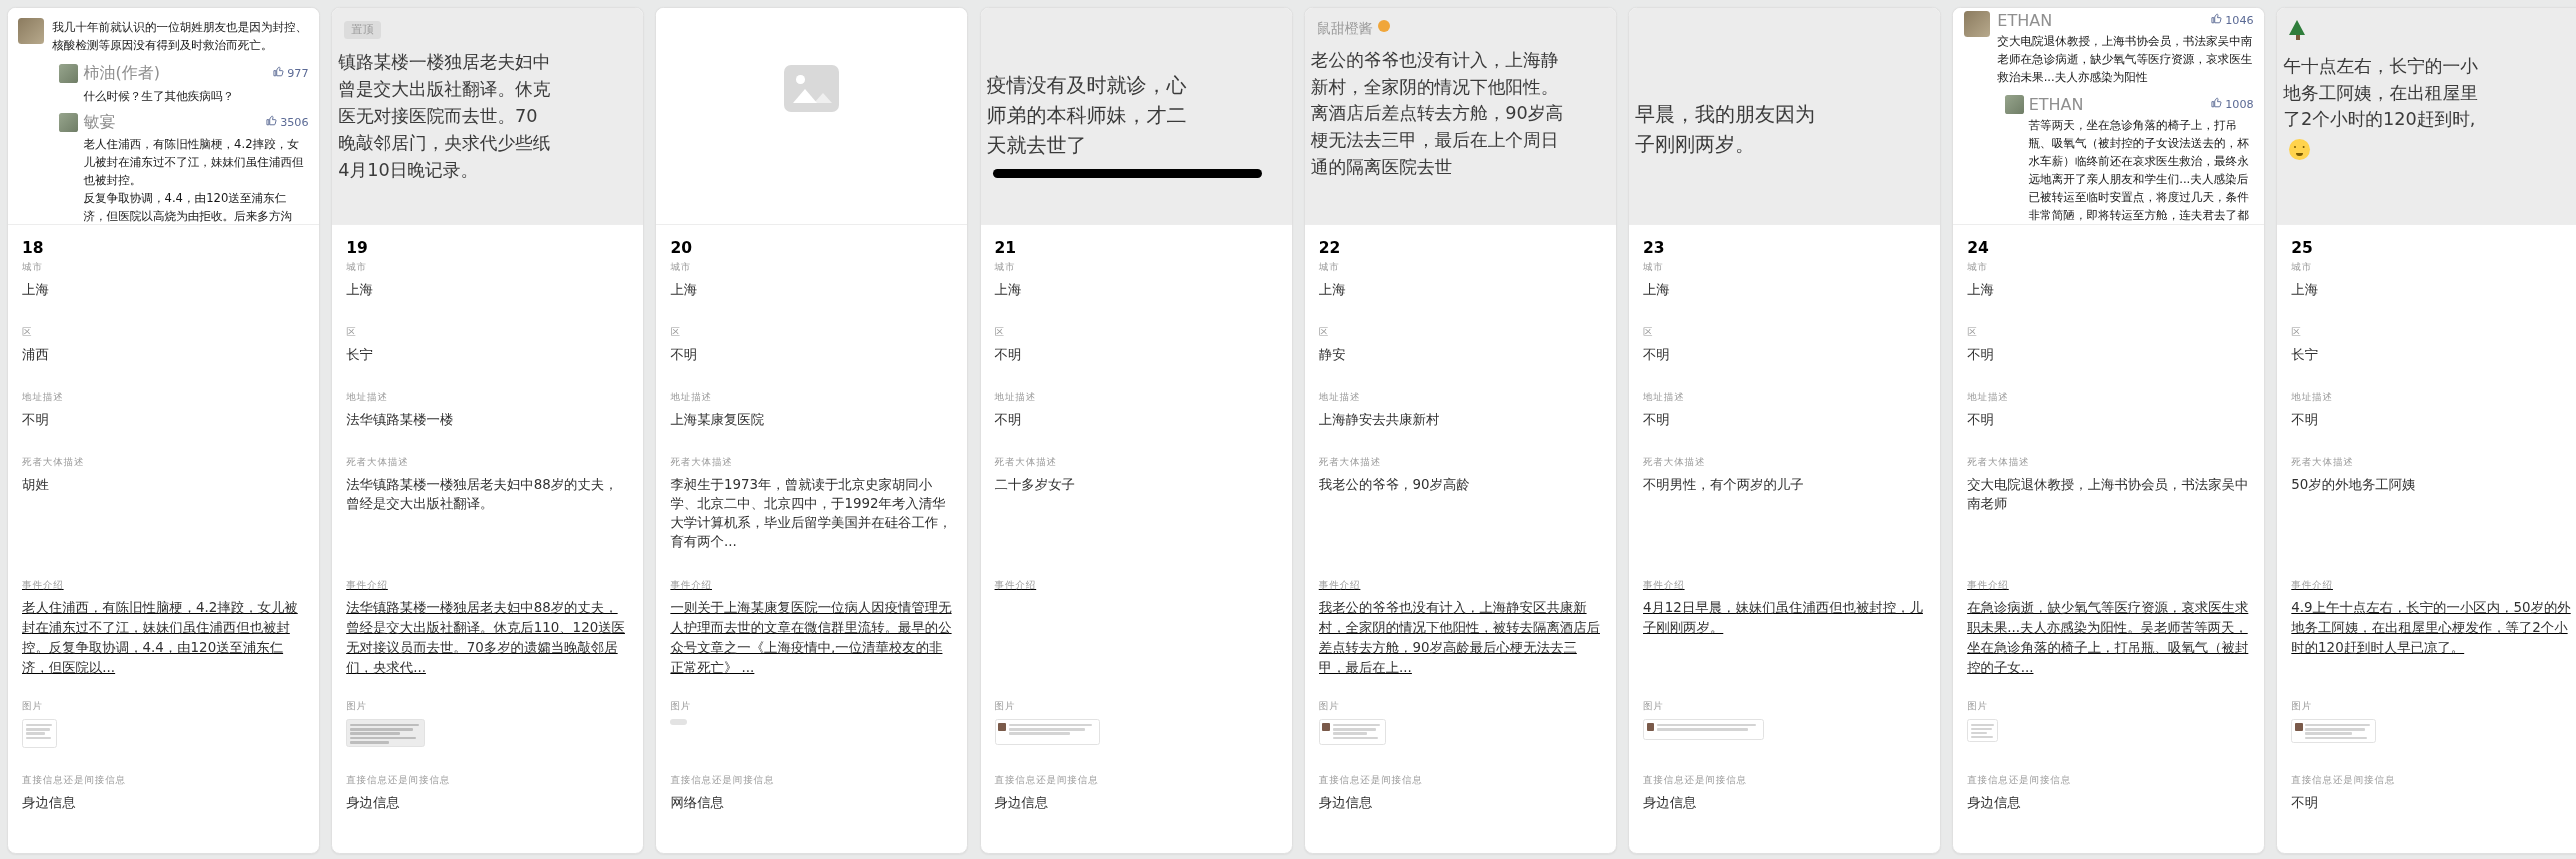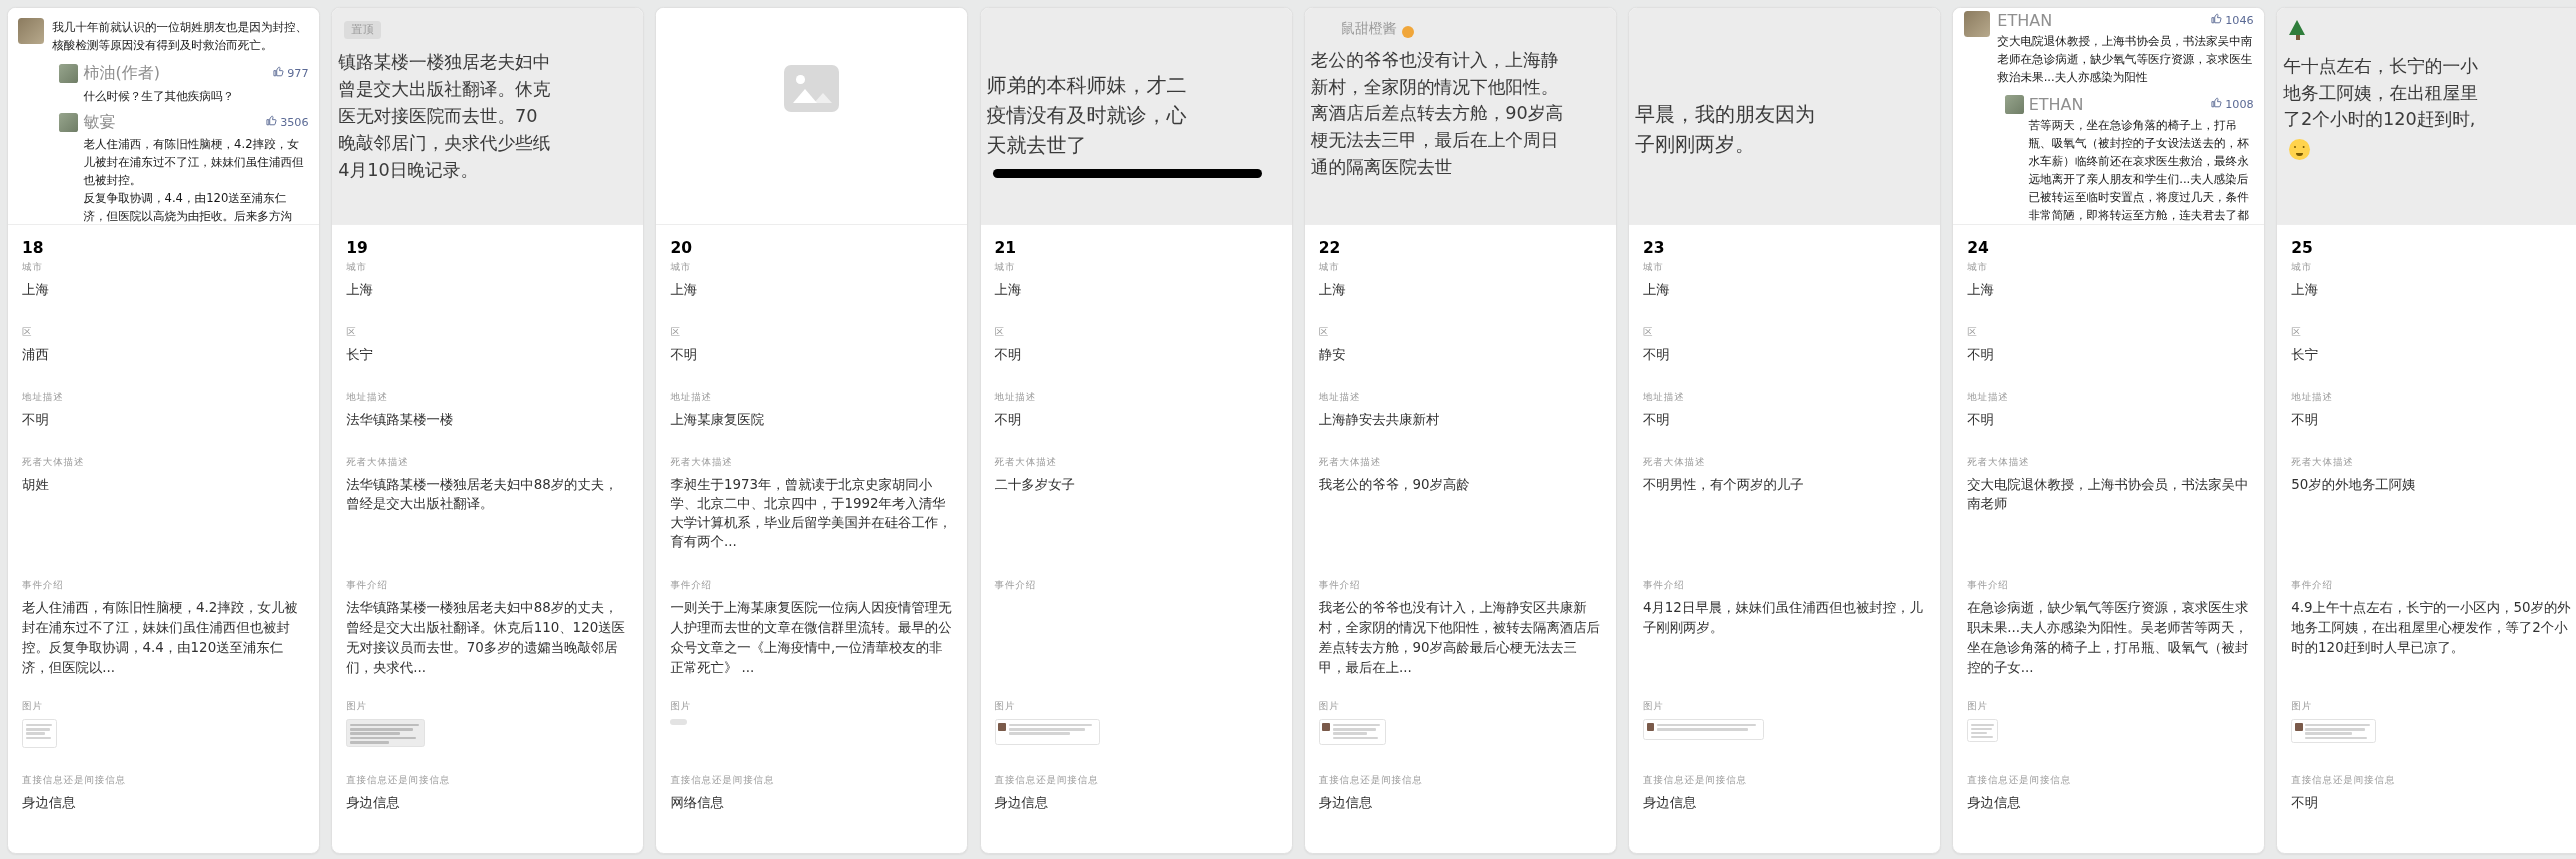--- a/index.html
+++ b/index.html
@@ -15,21 +15,21 @@
     border:0.9px solid #e0e0e0;border-radius:8.6px;
     box-shadow:0 0.9px 1.7px rgba(0,0,0,.05);
     overflow:hidden;display:flex;flex-direction:column;cursor:pointer;
   }
   
   .preview{height:216px;flex:none;border-bottom:0.9px solid #ededed;overflow:hidden;position:relative;background:#ececec;color:#3a3a3a;}
   .preview.white{background:#fff;}
   
   .post{padding:12px 0 0 12px;}
   .badge{display:inline-block;background:#dcdcdc;color:#9b9b9b;font-size:11.2px;line-height:1;padding:3.5px 7px;border-radius:3.5px;margin-bottom:10.4px;}
-  .phead{color:#9a9a9a;font-size:14px;margin-bottom:8.6px;display:flex;align-items:flex-end;gap:5px;margin-left:24px;}
+  .phead{color:#9a9a9a;font-size:14px;margin-bottom:8.6px;display:flex;align-items:flex-start;gap:5px;}
   .plines div{font-size:17.7px;line-height:1.52;color:#3a3a3a;white-space:nowrap;}
   .plines.big div{font-size:20px;line-height:1.5;}
   .plines.crop{margin-left:-6px;}
   .bar{height:9.5px;background:#000;border-radius:5.2px;width:269px;margin-top:8.6px;}
   .topgap{height:79px;}
   .gap60{height:50px;}
   .emoji-line{margin-bottom:8.6px;}
   
   .cmts{padding:10.4px 10.4px 0 10.4px;}
   .cmt{display:flex;gap:7.8px;margin-bottom:8.6px;}
@@ -48,21 +48,21 @@
   
   .content{padding:0 14px;flex:1;display:flex;flex-direction:column;}
   .num{margin-top:10.4px;height:26px;display:flex;align-items:center;font-size:15.5px;font-weight:600;color:#000000;}
   .group{flex:none;}
   .group:first-of-type{margin-top:19px;}
   .glabel{font-size:9.5px;color:#9a9a9a;letter-spacing:0.9px;margin-bottom:6px;}
   .gvalue{font-size:13.4px;color:#303030;line-height:19px;}
   .g-city,.g-district,.g-address{height:65px;}
   .g-deceased{height:123px;}
   .g-deceased .gvalue{display:-webkit-box;-webkit-line-clamp:4;-webkit-box-orient:vertical;overflow:hidden;}
-  .g-event{height:121px;}
+  .g-event{height:121px;text-decoration:underline;}
   .g-event .gvalue{line-height:20px;display:-webkit-box;-webkit-line-clamp:5;-webkit-box-orient:vertical;overflow:hidden;}
   .g-image{height:74px;}
   .g-source{flex:1;}
   
   .thumb{border:0.9px solid #e2e2e2;border-radius:2.6px;background:#fff;display:flex;gap:2.6px;padding:2.6px;box-sizing:border-box;overflow:hidden;}
   .thumb.gray{background:#ececec;border-color:#e2e2e2;}
   .thumb.pill{border:none;background:#e3e3e3;border-radius:3.5px;padding:0;}
   .tav{width:7.8px;height:7.8px;border-radius:0.9px;background:#7a5a4a;flex:none;}
   .tlines{flex:1;display:flex;flex-direction:column;gap:1.7px;padding-top:0.9px;}
   .tl{height:2.6px;border-radius:0.9px;background:#d4d4d4;}
@@ -258,22 +258,22 @@
         <div class="gvalue">网络信息</div>
       </div>
     </div>
   </div>
 
   <div class="card">
     <div class="preview">
         <div class="post">
           <div class="gap60"></div>
           <div class="plines crop big">
+            <div>疫情没有及时就诊，心</div>
             <div>师弟的本科师妹，才二</div>
-            <div>疫情没有及时就诊，心</div>
             <div>天就去世了</div>
           </div>
           <div class="bar"></div>
         </div>
       </div>
     <div class="content">
       <div class="num">21</div>
       <div class="group g-city">
         <div class="glabel">城市</div>
         <div class="gvalue">上海</div>

